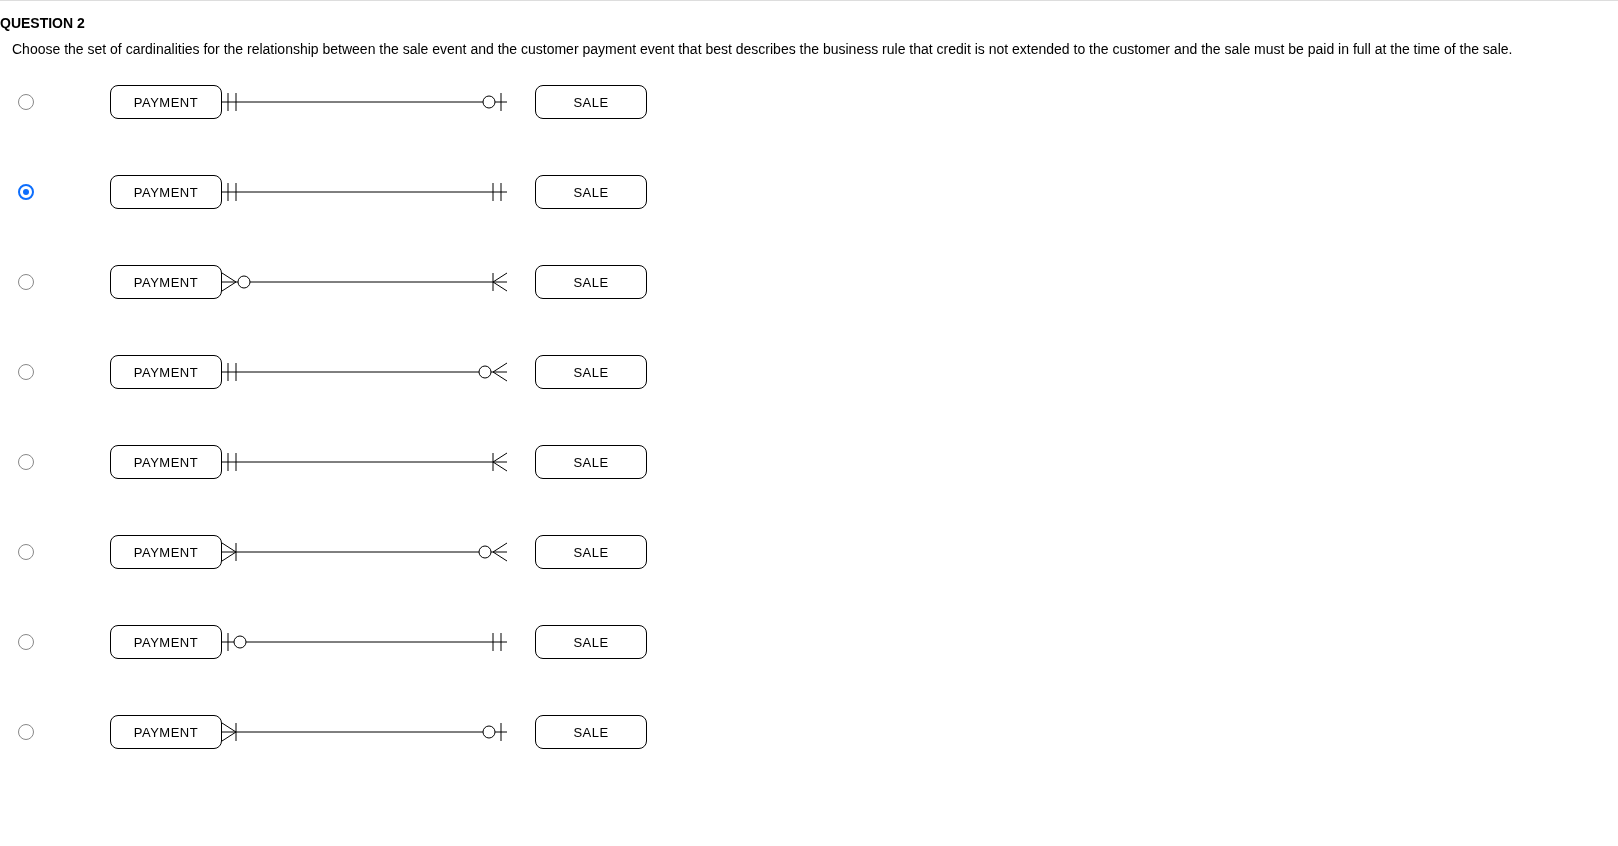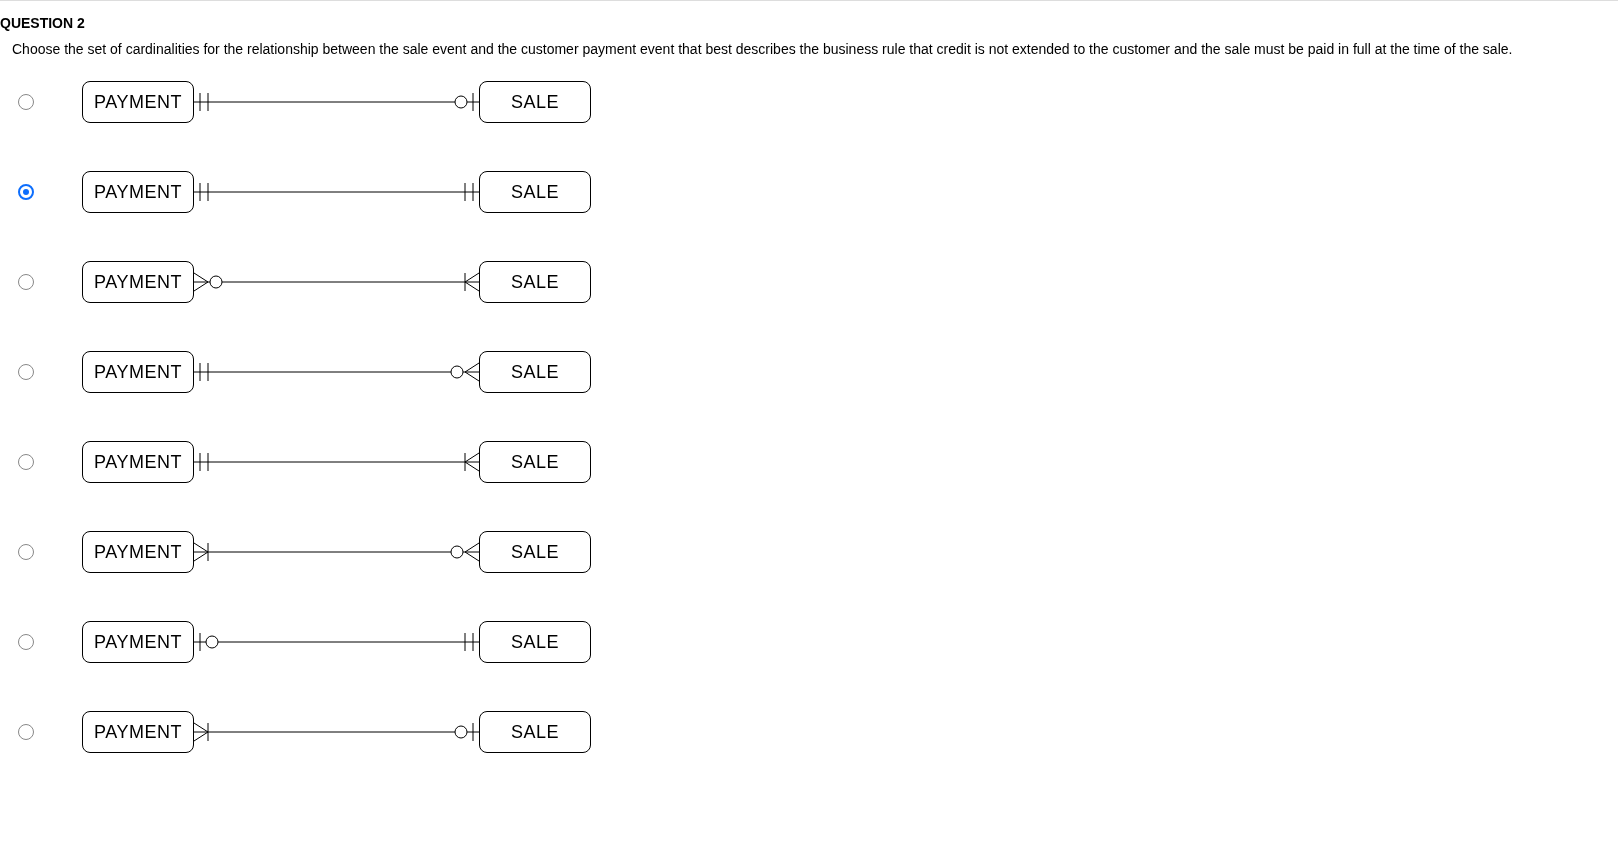--- a/index.html
+++ b/index.html
@@ -38,24 +38,25 @@
     width: 6px; height: 6px;
     background: #0d6efd;
     border-radius: 50%;
     top: 50%; left: 50%;
     transform: translate(-50%, -50%);
   }
   .erd { display: flex; align-items: center; }
   .entity {
     border: 1px solid #000;
     border-radius: 8px;
-    width: 112px; height: 42px;
+    width: 112px; height: 34px;
     display: flex; align-items: center; justify-content: center;
-    font-size: 18px;
+    font-size: 13px;
     letter-spacing: 0.5px;
+    margin-left: 28px;
   }
   .rel {
     width: 285px; height: 42px;
     flex-shrink: 0;
   }
 </style>
 </head>
 <body>
 
 <div class="hr-top"></div>

